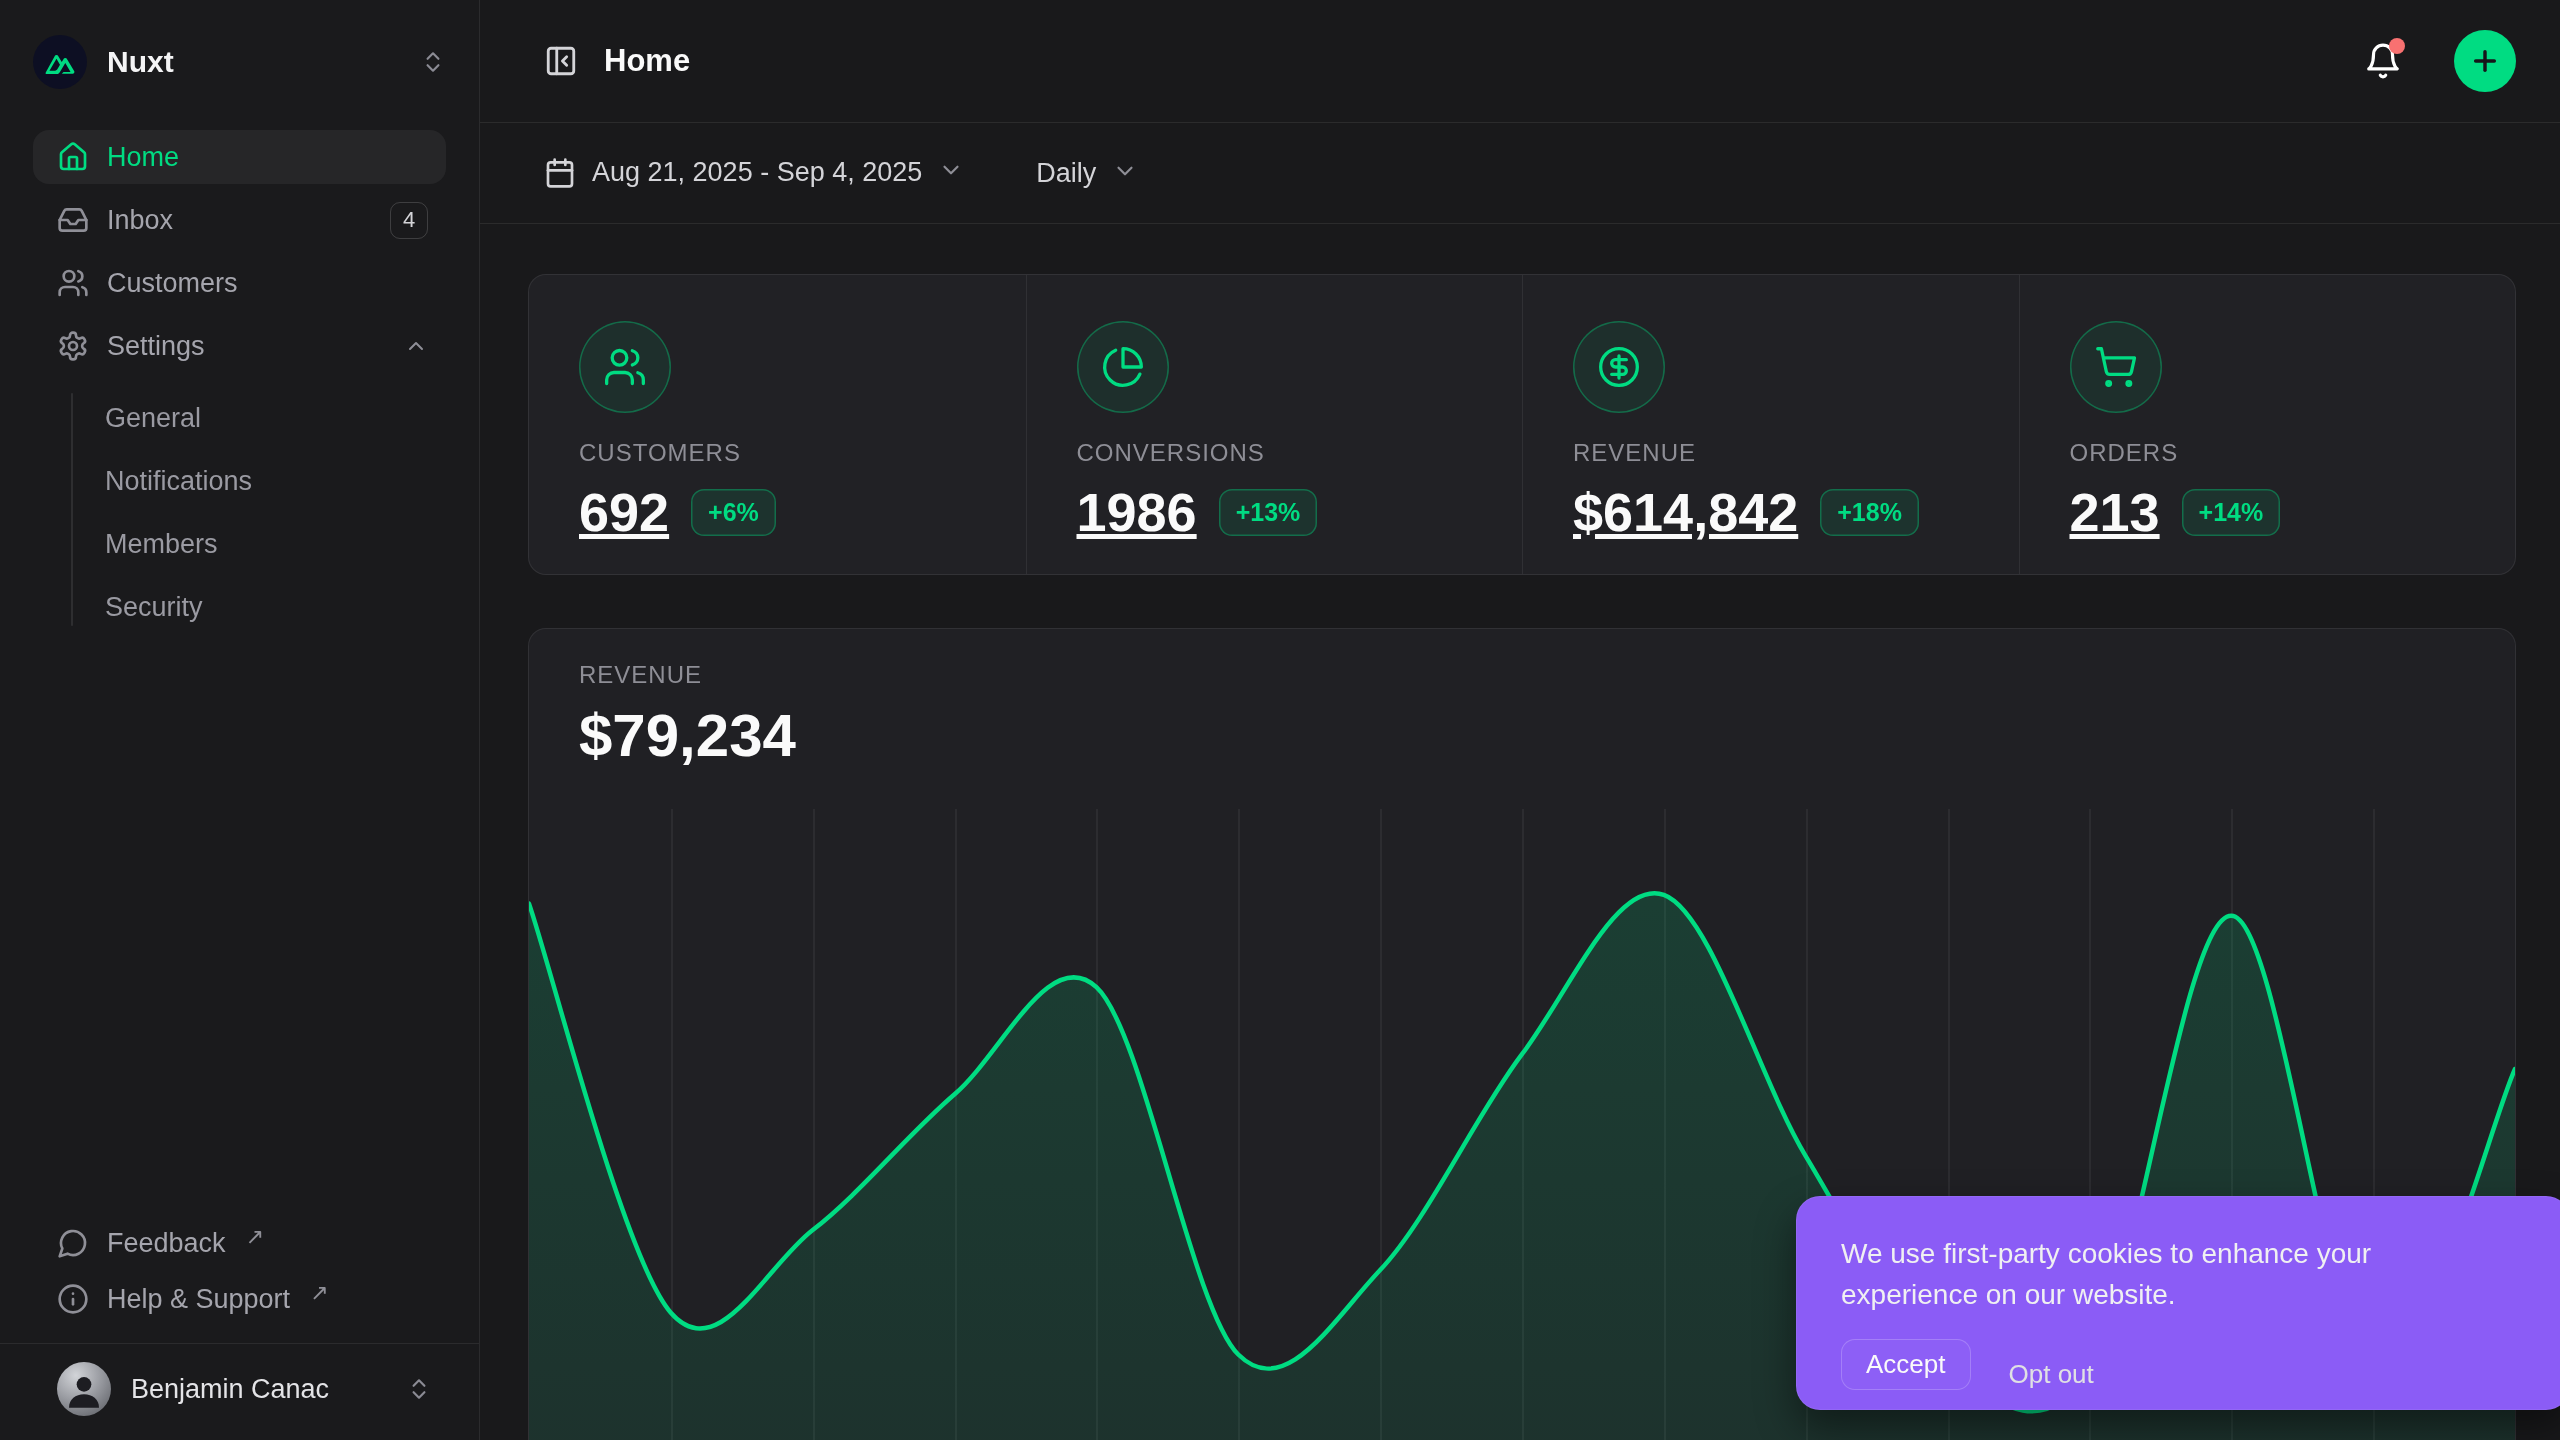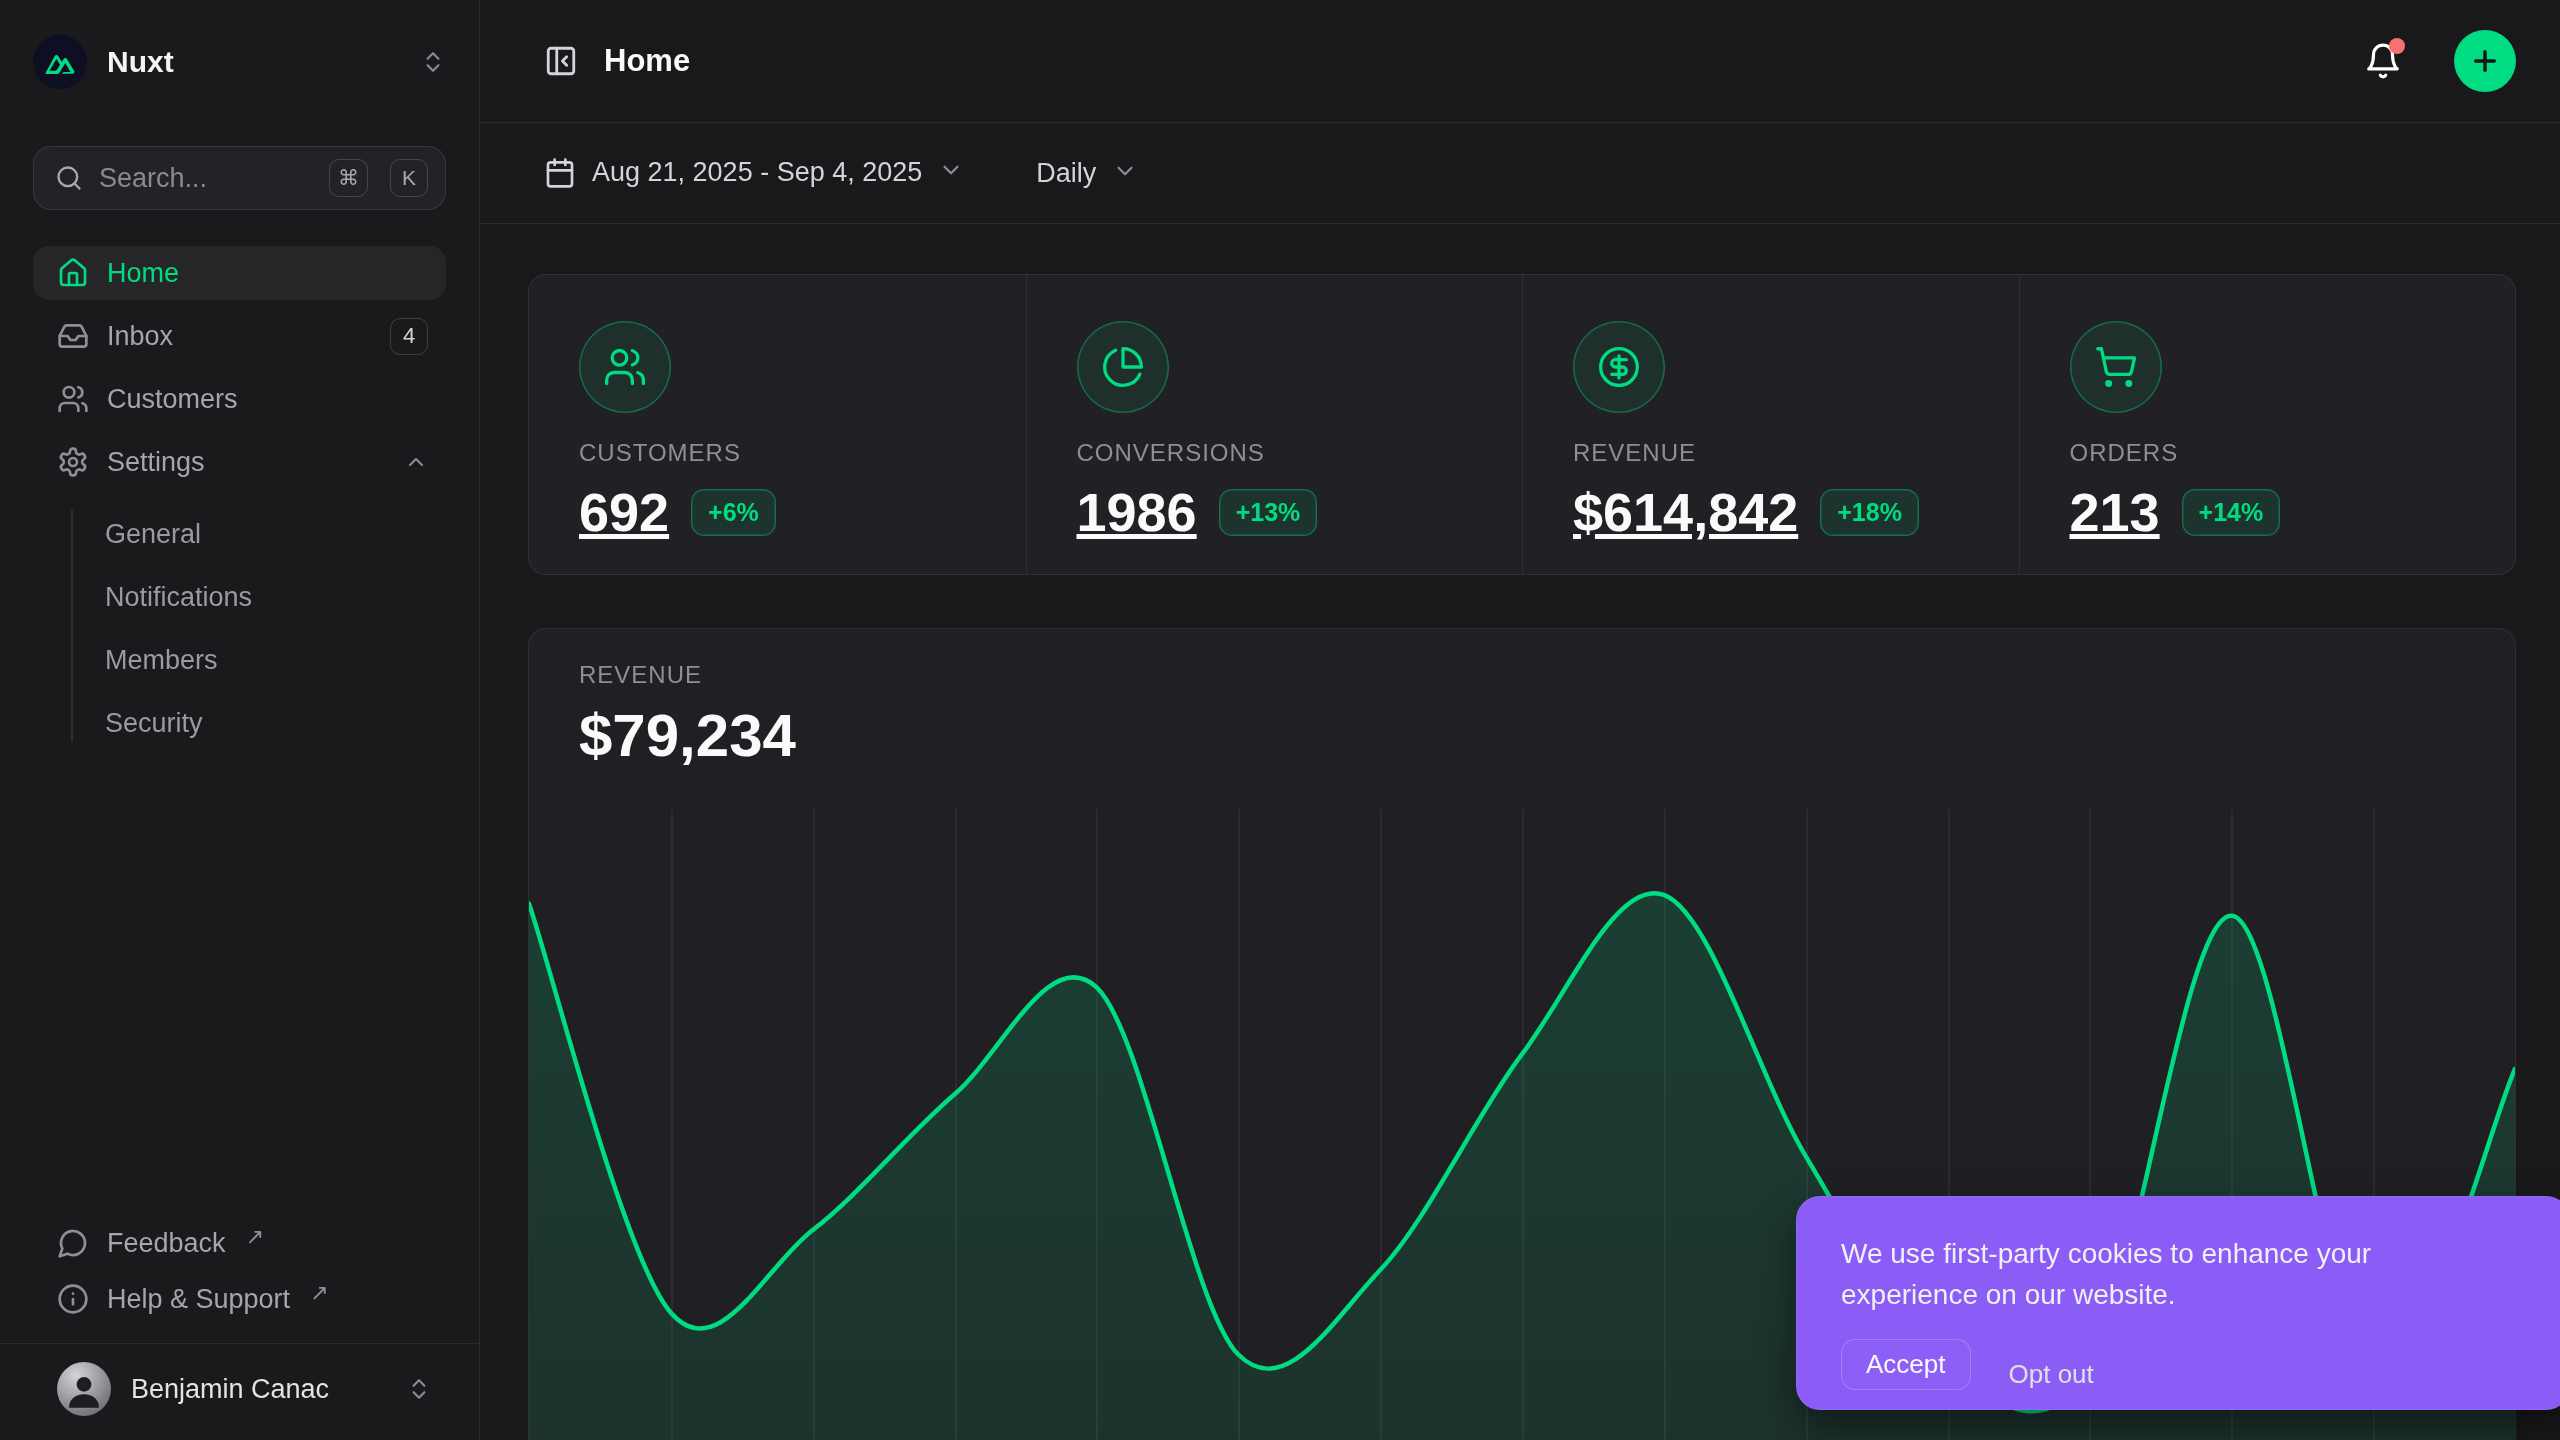--- a/index.html
+++ b/index.html
@@ -179,31 +179,20 @@
     </span>
     <span class="team-name">Nuxt</span>
     <span class="chev-ud">
       <svg width="26" height="26" viewBox="0 0 24 24" fill="none" stroke="currentColor" stroke-width="2" stroke-linecap="round" stroke-linejoin="round">
           <path d="m7 15 5 5 5-5"></path>
           <path d="m7 9 5-5 5 5"></path>
         </svg>
     </span>
   </div>
 
-  <div class="searchbox">
-    <span style="color:#a8a8b0">
-      <svg width="28" height="28" viewBox="0 0 24 24" fill="none" stroke="currentColor" stroke-width="2" stroke-linecap="round">
-          <circle cx="11" cy="11" r="8"></circle>
-          <path d="m21 21-4.3-4.3"></path>
-        </svg>
-    </span>
-    <span class="ph">Search...</span>
-    <span class="kbd">⌘</span>
-    <span class="kbd">K</span>
-  </div>
 
   <nav class="nav">
     <div class="nav-item active">
       <span class="ico">
         <svg width="32" height="32" viewBox="0 0 24 24" fill="none" stroke="currentColor" stroke-width="2" stroke-linecap="round" stroke-linejoin="round">
             <path d="M15 21v-8a1 1 0 0 0-1-1h-4a1 1 0 0 0-1 1v8"></path>
             <path d="M3 10a2 2 0 0 1 .709-1.528l7-5.999a2 2 0 0 1 2.582 0l7 5.999A2 2 0 0 1 21 10v9a2 2 0 0 1-2 2H5a2 2 0 0 1-2-2z"></path>
           </svg>
       </span>
       <span class="lbl">Home</span>

